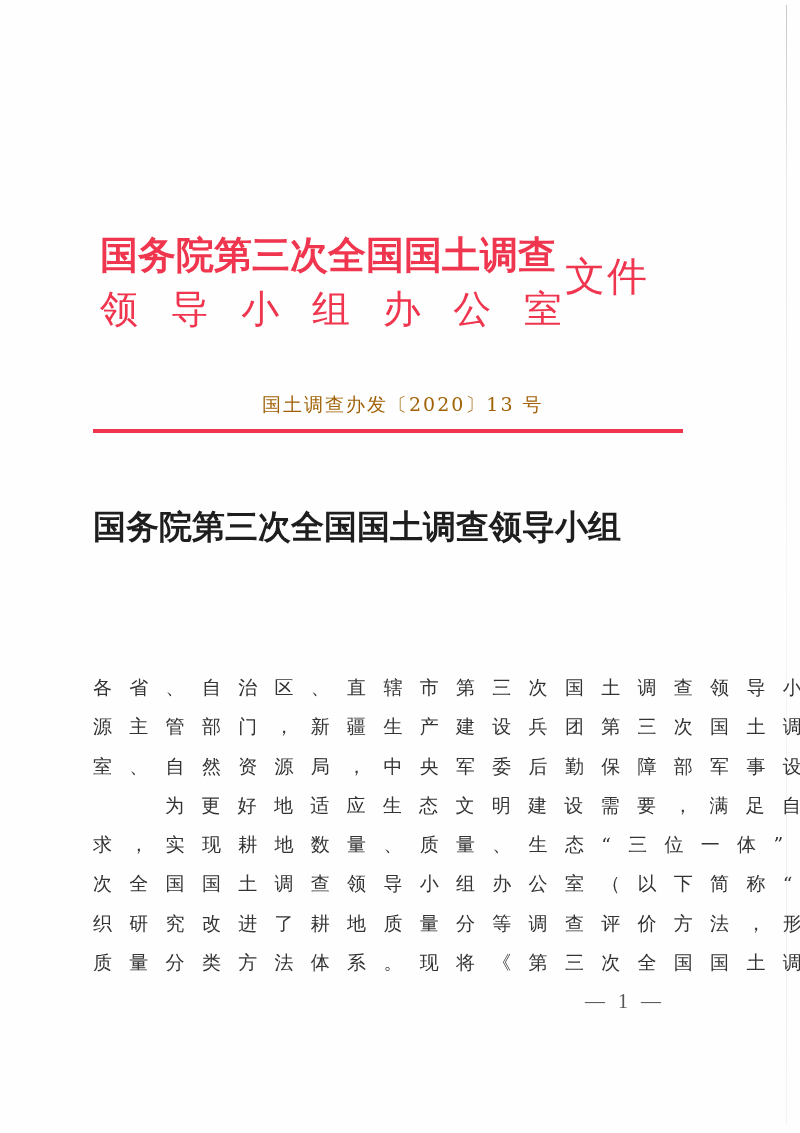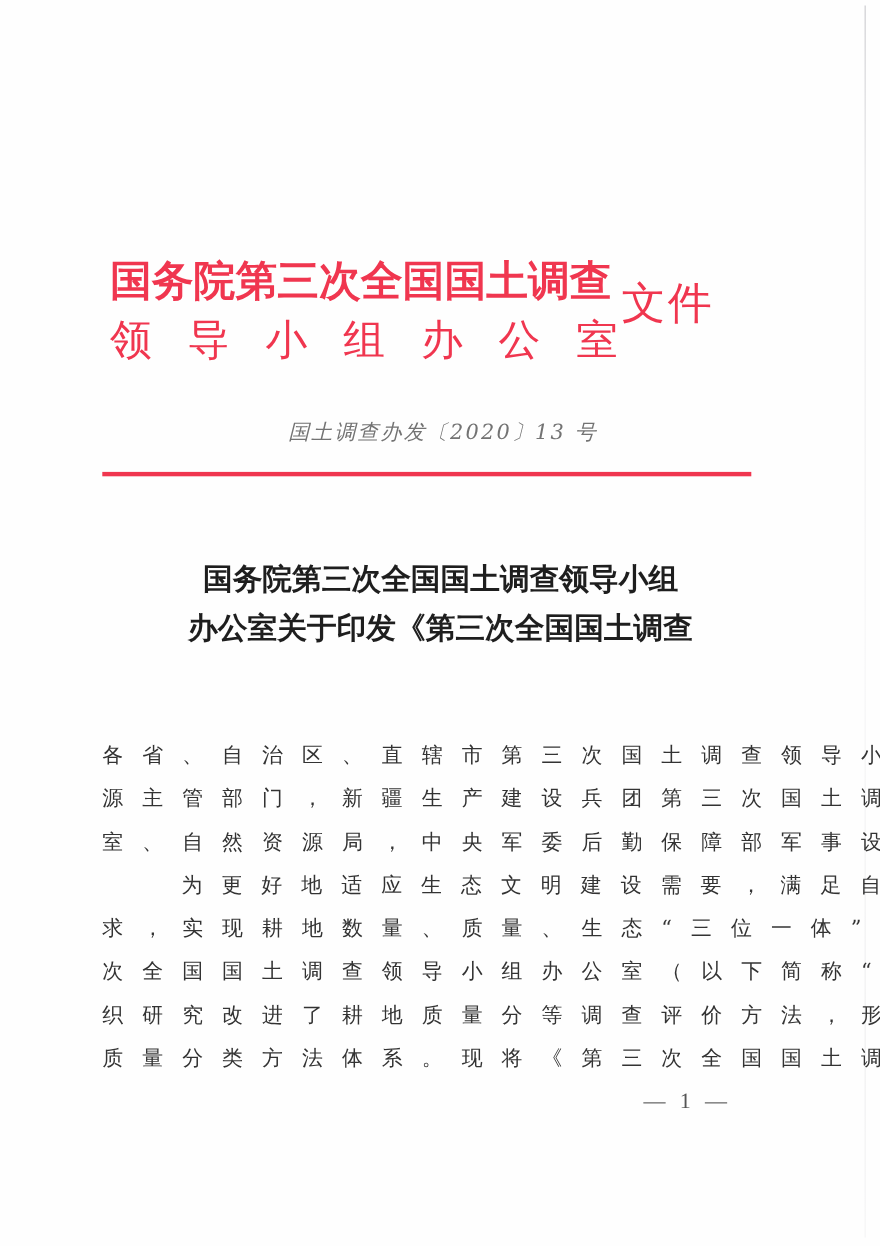--- a/index.html
+++ b/index.html
@@ -63,46 +63,44 @@
       top: 245px;
       font-size: 40px;
       line-height: 62px;
       font-weight: normal;
       letter-spacing: 2px;
       white-space: nowrap;
     }
     .doc-number {
       position: absolute;
       left: 262px;
-      top: 380px;
+      top: 391px;
       font-size: 19px;
       line-height: 26px;
-      color: #737373;
+      color: #a16207;
       letter-spacing: 2px;
       white-space: nowrap;
       font-family: "DejaVu Serif", "Liberation Serif", serif;
-      font-style: italic;
     }
     .red-rule {
       position: absolute;
       left: 93px;
       top: 429px;
       width: 590px;
       height: 4px;
       background: #f0364f;
     }
     .title {
       position: absolute;
       left: 93px;
       top: 504px;
       width: 615px;
-      text-align: center;
       font-family: "DejaVu Serif", "Liberation Serif", serif;
       font-weight: bold;
-      font-size: 27px;
+      font-size: 33px;
       line-height: 45px;
       color: #1e1e1e;
     }
     .title .t-line {
       display: block;
       white-space: nowrap;
     }
     .body-text {
       position: absolute;
       left: 93px;
@@ -153,21 +151,20 @@
   </div>
 
   <div class="masthead mast-suffix">文件</div>
 
   <div class="doc-number">国土调查办发〔2020〕13 号</div>
 
   <div class="red-rule"></div>
 
   <div class="title">
     <span class="t-line">国务院第三次全国国土调查领导小组</span>
-    <span class="t-line">办公室关于印发《第三次全国国土调查</span>
   </div>
 
   <div class="body-text">
     <span class="b-line">各省、自治区、直辖市第三次国土调查领导小组办公室、自然资</span>
     <span class="b-line">源主管部门，新疆生产建设兵团第三次国土调查领导小组办公</span>
     <span class="b-line">室、自然资源局，中央军委后勤保障部军事设施建设局：</span>
     <span class="b-line indent">为更好地适应生态文明建设需要，满足自然资源管理新要</span>
     <span class="b-line">求，实现耕地数量、质量、生态“三位一体”保护，国务院第三</span>
     <span class="b-line">次全国国土调查领导小组办公室（以下简称“全国三调办”）组</span>
     <span class="b-line">织研究改进了耕地质量分等调查评价方法，形成了新的耕地资源</span>

